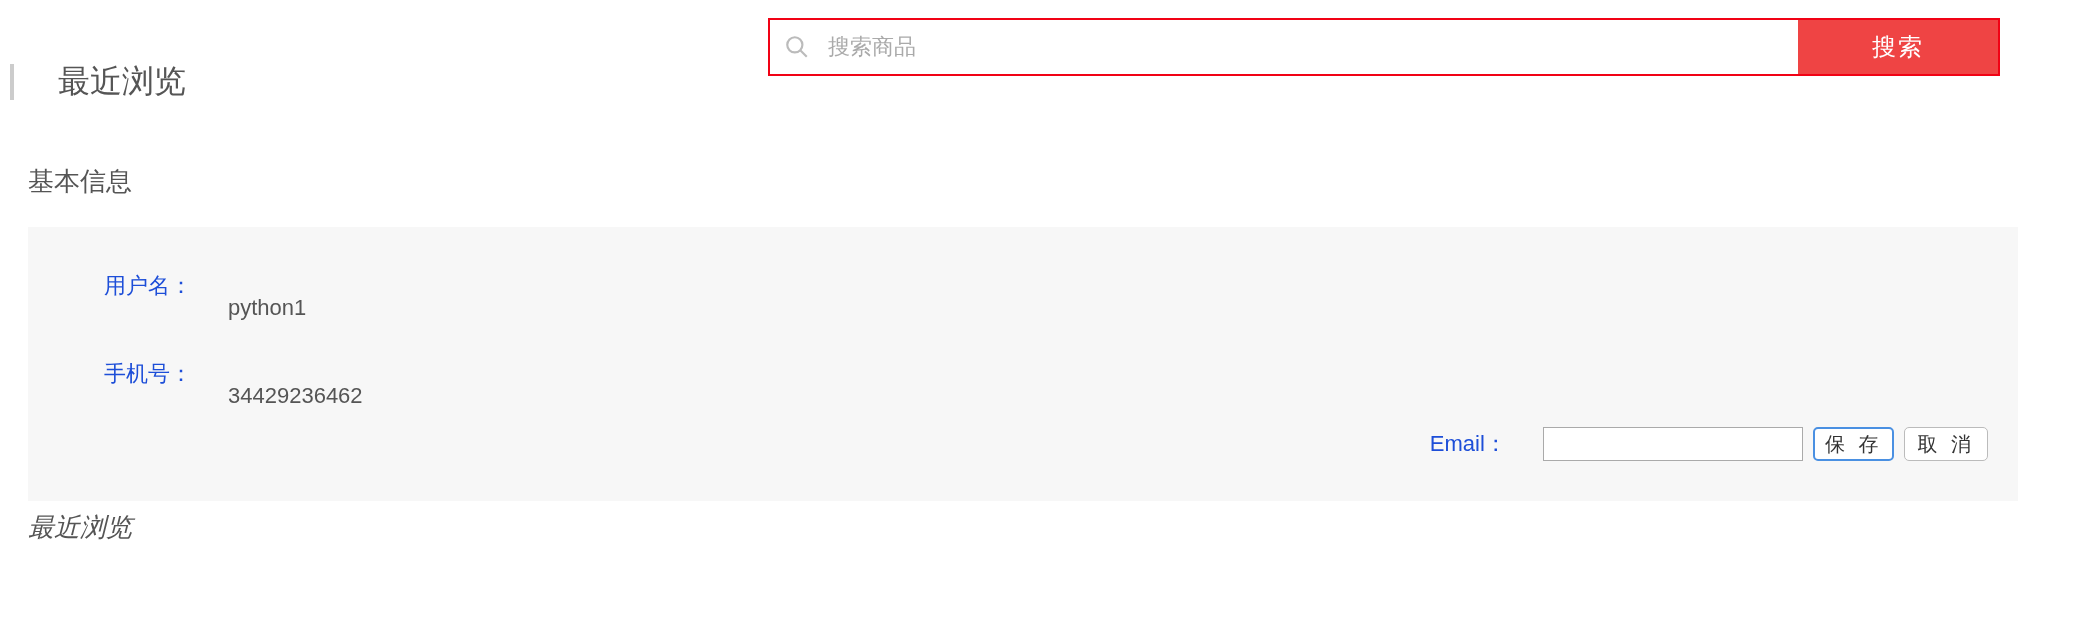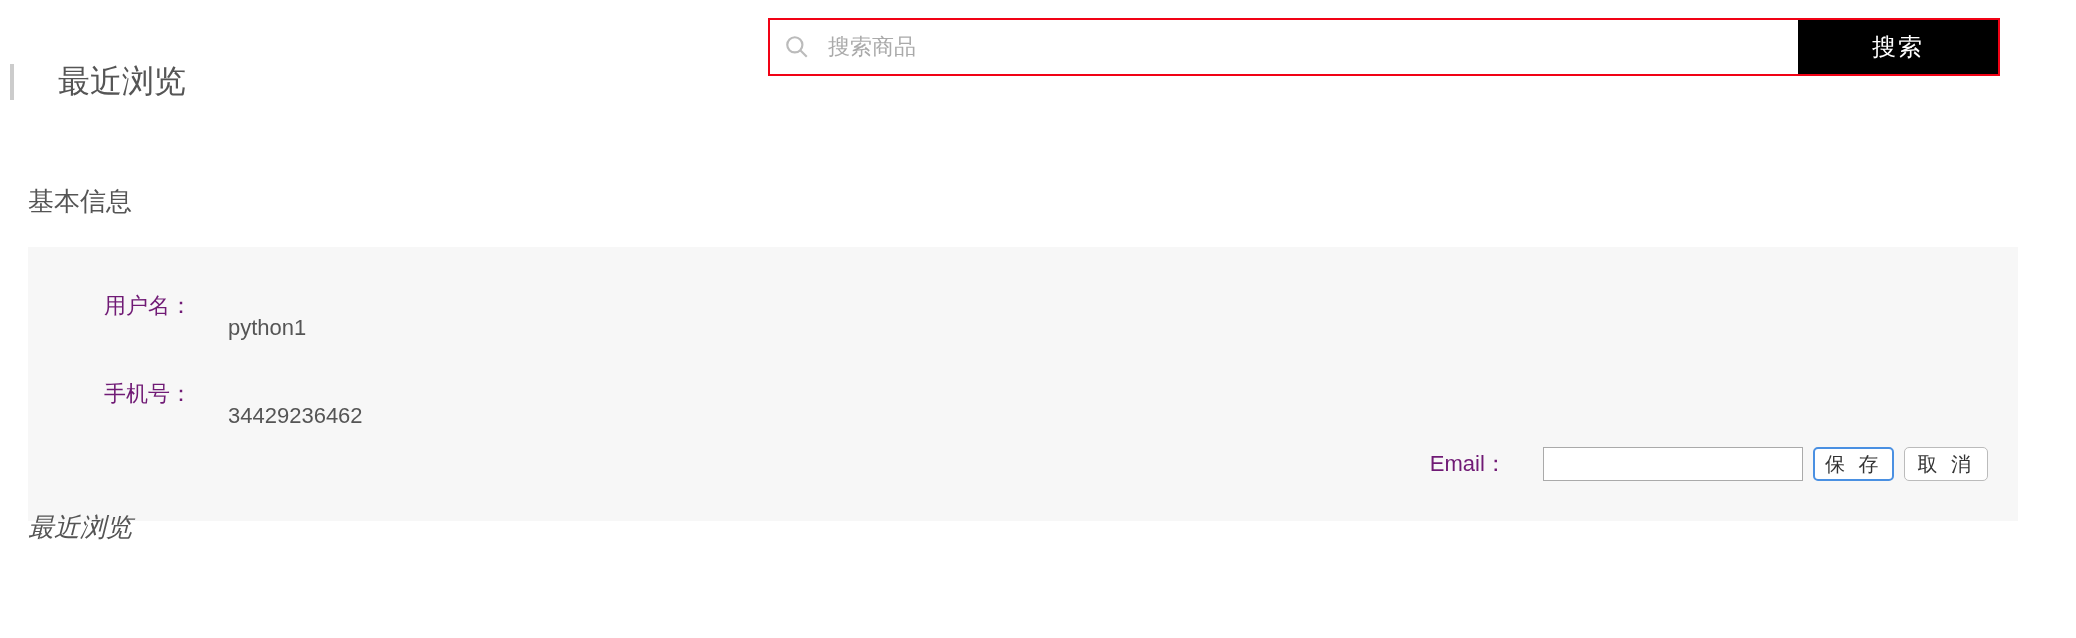--- a/index.html
+++ b/index.html
@@ -42,21 +42,21 @@
       border: none;
       outline: none;
       font-size: 22px;
       color: #333;
       padding: 0 8px;
     }
     .search-input::placeholder {
       color: #aaa;
     }
     .search-button {
-      background: #000000;
+      background: #ef4444;
       color: #fff;
       border: none;
       width: 200px;
       font-size: 24px;
       font-weight: 500;
       cursor: pointer;
       letter-spacing: 2px;
     }
     .page-title-wrap {
       position: absolute;
@@ -75,21 +75,21 @@
       font-size: 32px;
       color: #555;
       font-weight: 400;
     }
     .section {
       position: absolute;
       left: 28px;
       right: 60px;
     }
     .section-basic {
-      top: 184px;
+      top: 164px;
     }
     .section-heading {
       font-size: 26px;
       color: #555;
       font-weight: 400;
       margin-bottom: 28px;
     }
     .info-panel {
       background: #f7f7f7;
       padding: 24px 30px 28px 30px;
@@ -103,21 +103,21 @@
       color: #555;
     }
     .info-row:last-child {
       margin-bottom: 12px;
       justify-content: flex-end;
     }
     .info-label {
       width: 170px;
       text-align: right;
       padding-right: 36px;
-      color: #701a75;
+      color: #1d4ed8;
     }
     .info-value {
       color: #555;
       margin-top: 44px;
     }
     .email-input {
       width: 260px;
       height: 34px;
       border: 1px solid #aaa;
       font-size: 18px;

